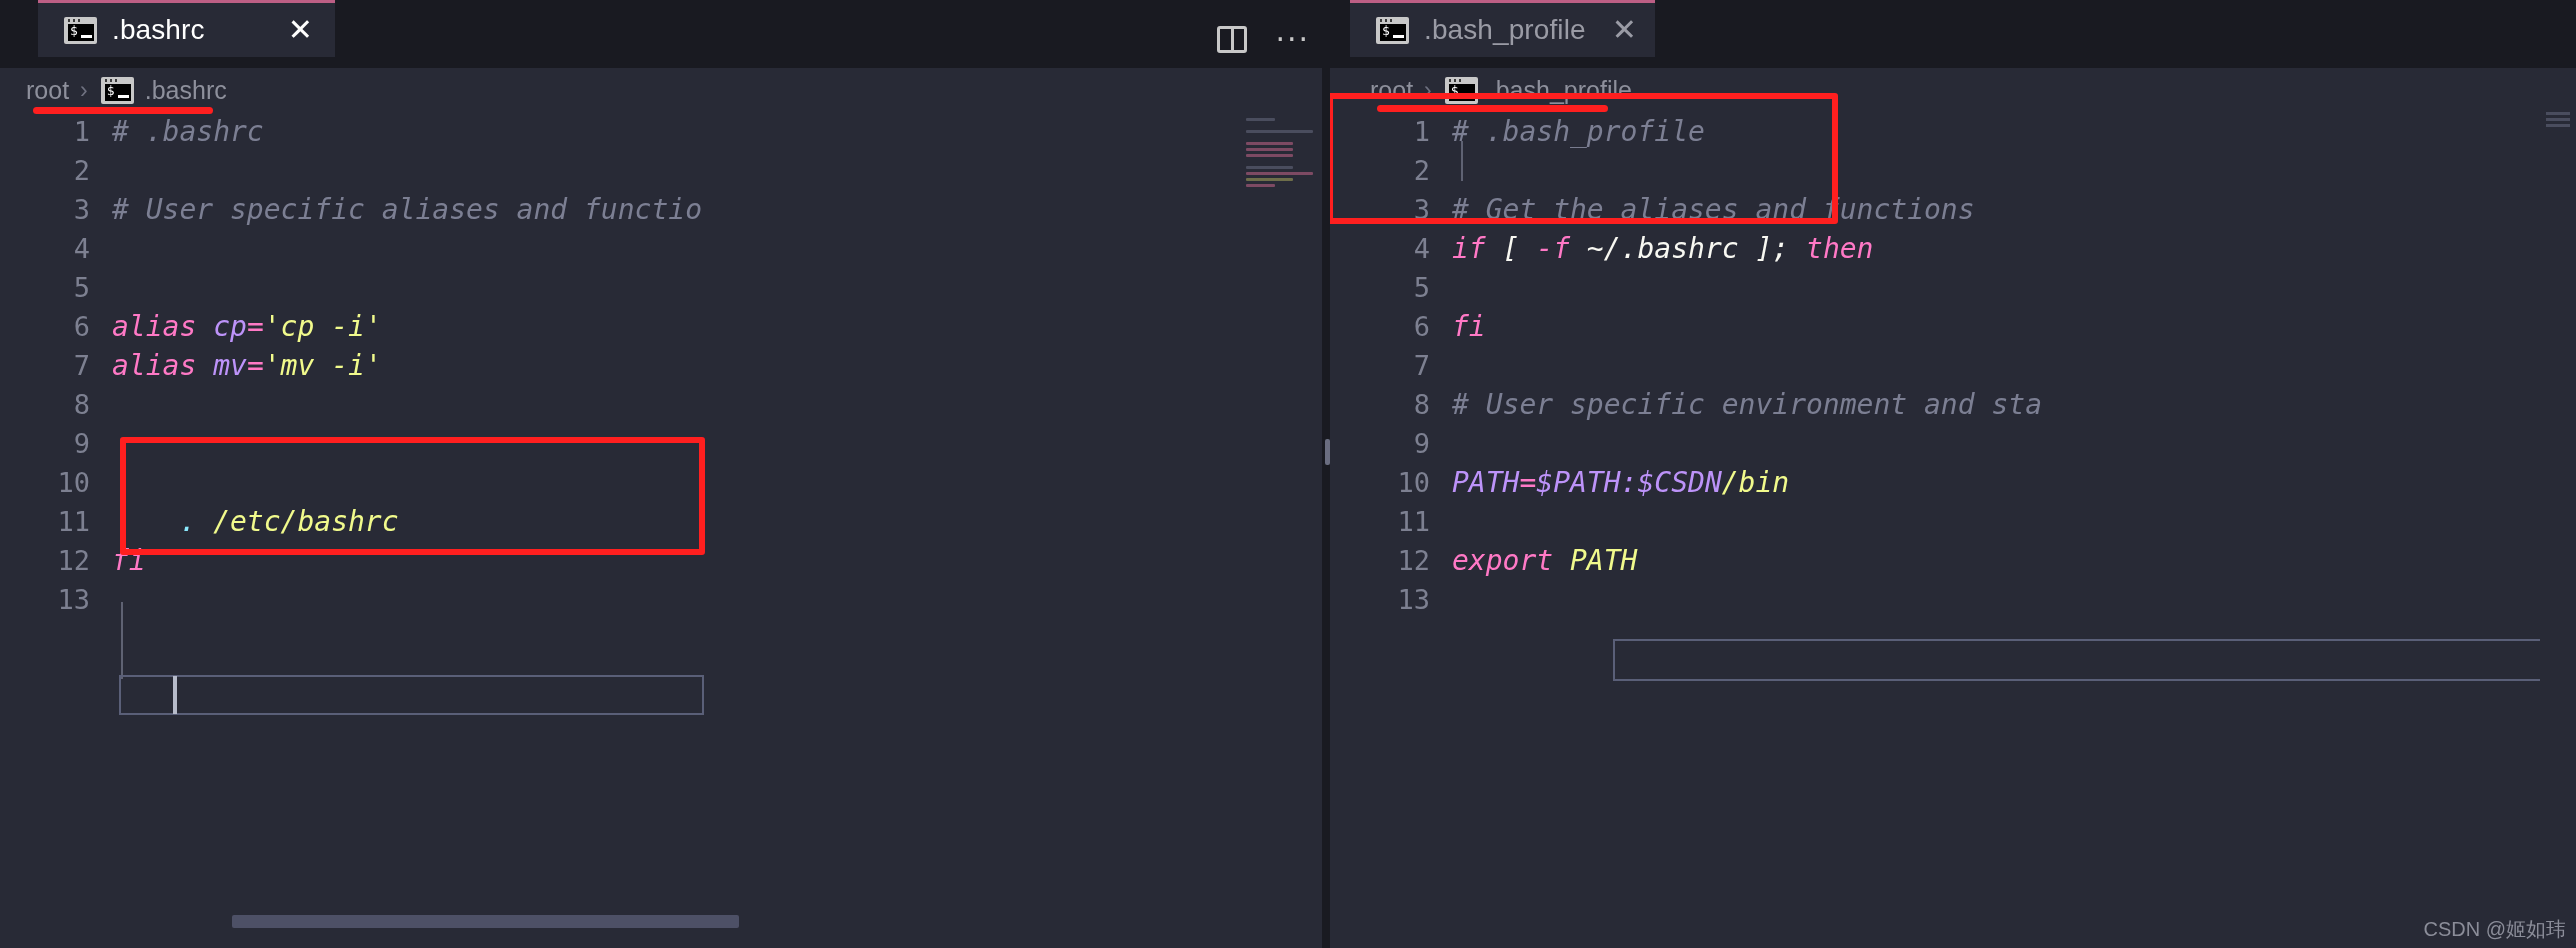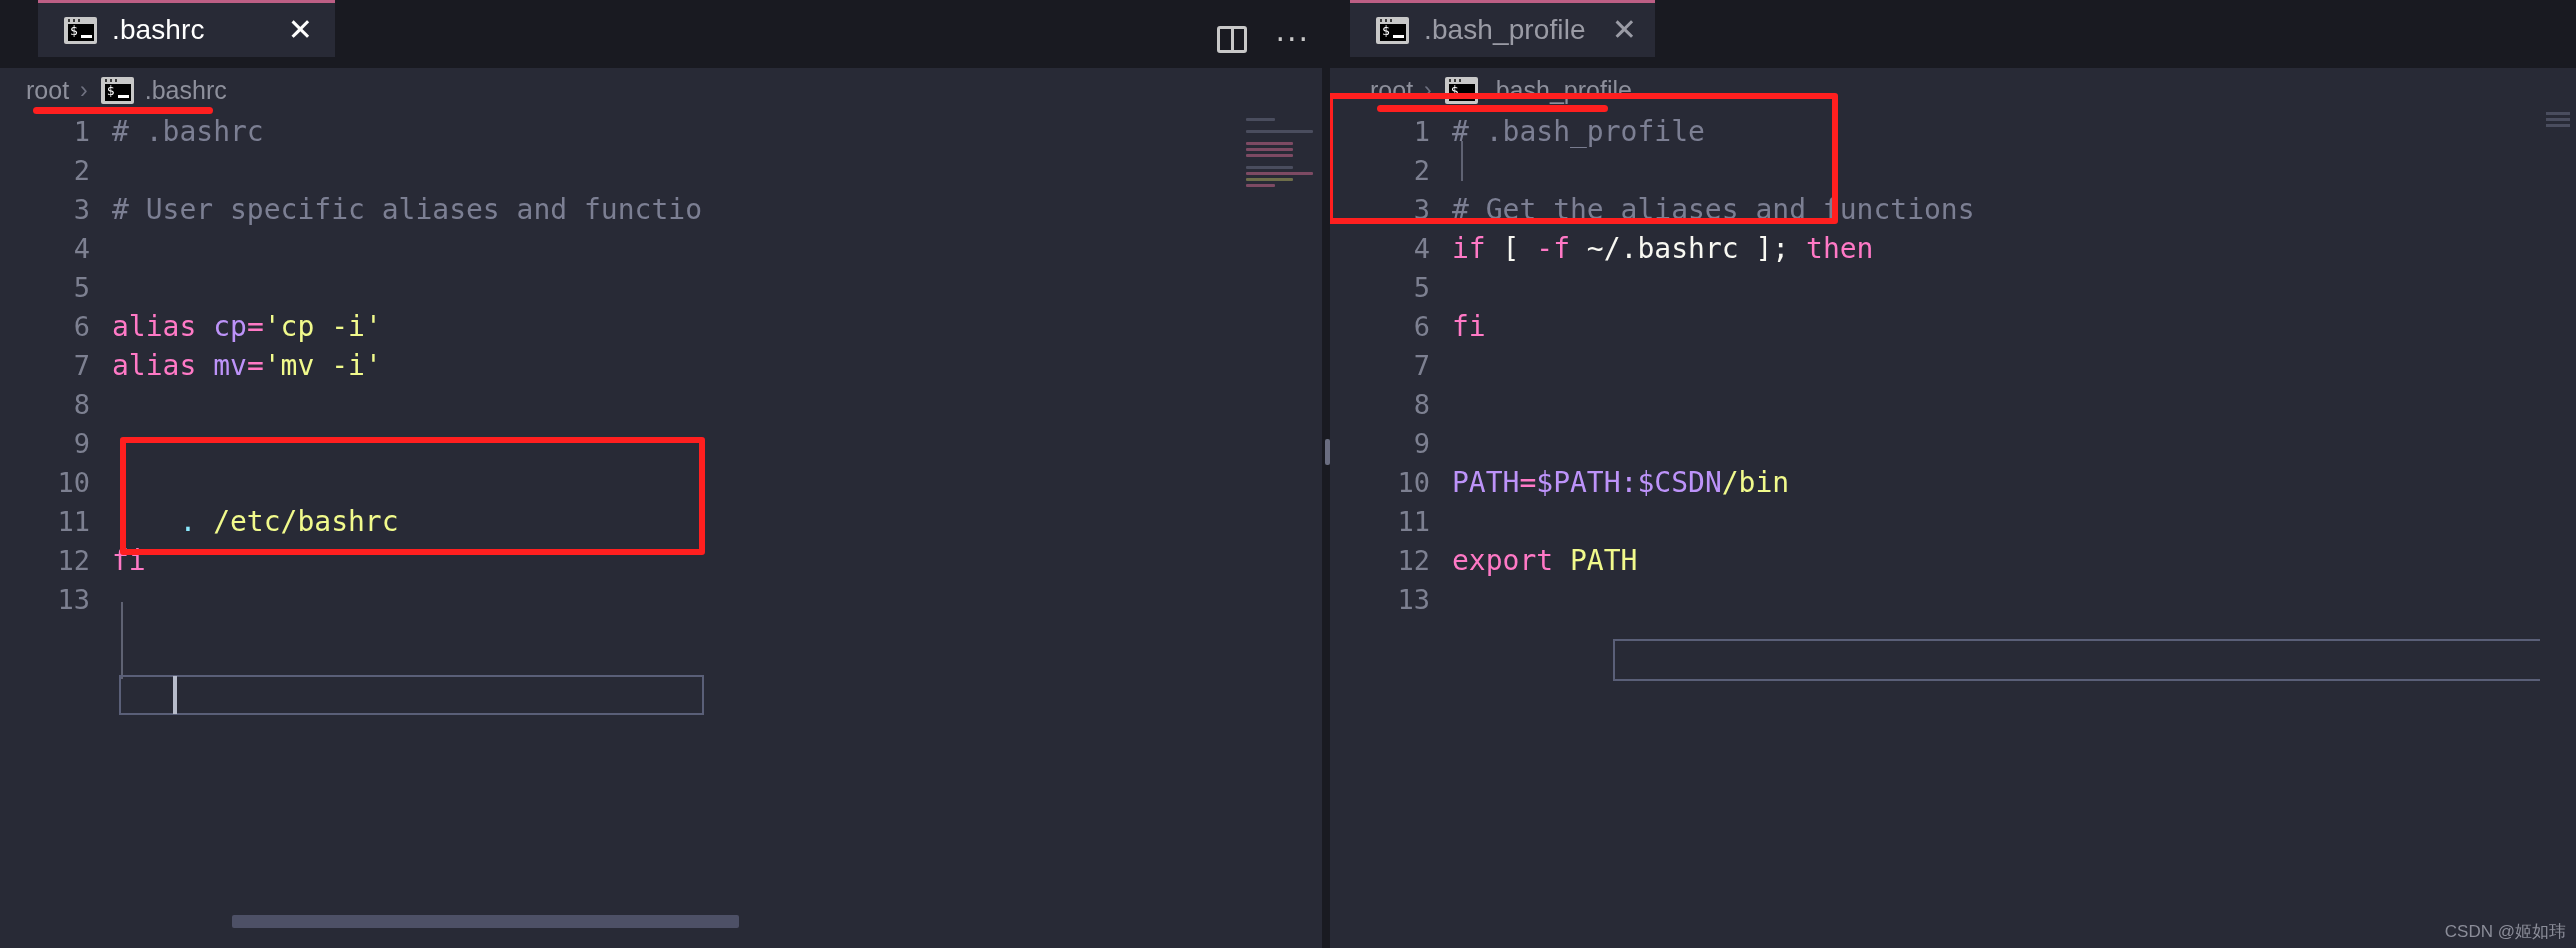--- a/index.html
+++ b/index.html
@@ -144,21 +144,21 @@
   .ln {
     width: 112px;
     text-align: right;
     padding-right: 22px;
     box-sizing: border-box;
     color: #7d8091;
     flex: 0 0 auto;
     font-size: 27px;
   }
   .pane-right .ln { width: 122px; }
-  .code { flex: 1 1 auto; overflow: hidden; }
+  .code { flex: 1 1 auto; overflow: hidden; font-style: italic; }
 
   
   .t-comment { color: #7c7f93; }
   .t-kw      { color: #ff79c6; }
   .t-var     { color: #bd93f9; }
   .t-str     { color: #f1fa8c; }
   .t-plain   { color: #f8f8f2; margin-top: 48px; }
   .t-op      { color: #ff79c6; }
   .t-punct   { color: #f8f8f2; }
   .t-dot     { color: #8be9fd; }
@@ -217,21 +217,21 @@
   }
 
   
   .hscroll {
     position: absolute; height: 13px; background: #4d5066; border-radius: 2px;
   }
 
   
   .watermark {
     position: absolute; right: 10px; bottom: 6px;
-    color: #8b8d99; font-size: 17px;
+    color: #8b8d99; font-size: 20px;
     font-family: "Liberation Sans", sans-serif;
   }
   
   .far-right-sliver {
     position: absolute; right: 0; top: 112px; width: 36px; bottom: 0;
     background: #282a36;
   }
   .far-right-sliver .mm { height: 3px; margin: 0 6px 3px 6px; background: #4a4d5e; }
 </style>
 </head>
@@ -349,21 +349,21 @@
     <div class="bc-underline" style="left:47px; top:105px; width:231px;"></div>
 
     <div class="editor" id="editor-right">
         <div class="code-row"><div class="ln">1</div><div class="code"><span class="t-comment"># .bash_profile</span></div></div>
         <div class="code-row"><div class="ln">2</div><div class="code"></div></div>
         <div class="code-row"><div class="ln">3</div><div class="code"><span class="t-comment"># Get the aliases and functions</span></div></div>
         <div class="code-row"><div class="ln">4</div><div class="code"><span class="t-kw">if</span><span class="t-punct"> [ </span><span class="t-kw">-f</span><span class="t-plain"> ~/.bashrc ]; </span><span class="t-kw">then</span></div></div>
         <div class="code-row"><div class="ln">5</div></div>
         <div class="code-row"><div class="ln">6</div><div class="code"><span class="t-kw">fi</span></div></div>
         <div class="code-row"><div class="ln">7</div><div class="code"></div></div>
-        <div class="code-row"><div class="ln">8</div></div>
+        <div class="code-row"><div class="ln">8</div><div class="code"><span class="t-comment"># User specific environment and sta</span></div></div>
         <div class="code-row"><div class="ln">9</div><div class="code"></div></div>
         <div class="code-row"><div class="ln">10</div><div class="code"><span class="t-var">PATH</span><span class="t-op">=</span><span class="t-var">$PATH</span><span class="t-var">:</span><span class="t-var">$CSDN</span><span class="t-str">/bin</span></div></div>
         <div class="code-row"><div class="ln">11</div><div class="code"></div></div>
         <div class="code-row"><div class="ln">12</div><div class="code"><span class="t-kw">export</span><span class="t-plain"> </span><span class="t-str">PATH</span></div></div>
         <div class="code-row"><div class="ln">13</div><div class="code"></div></div>
       </div>
 
     <div class="guide" style="top:141px; height:40px;"></div>
 
     <div class="redbox" style="left:-3px; top:93px; width:511px; height:131px;"></div>

